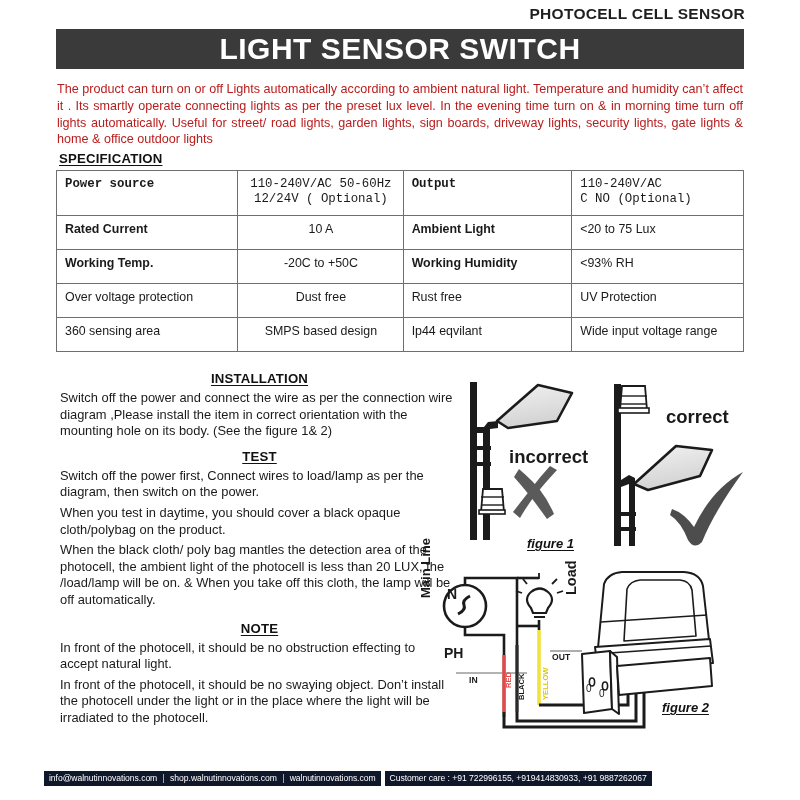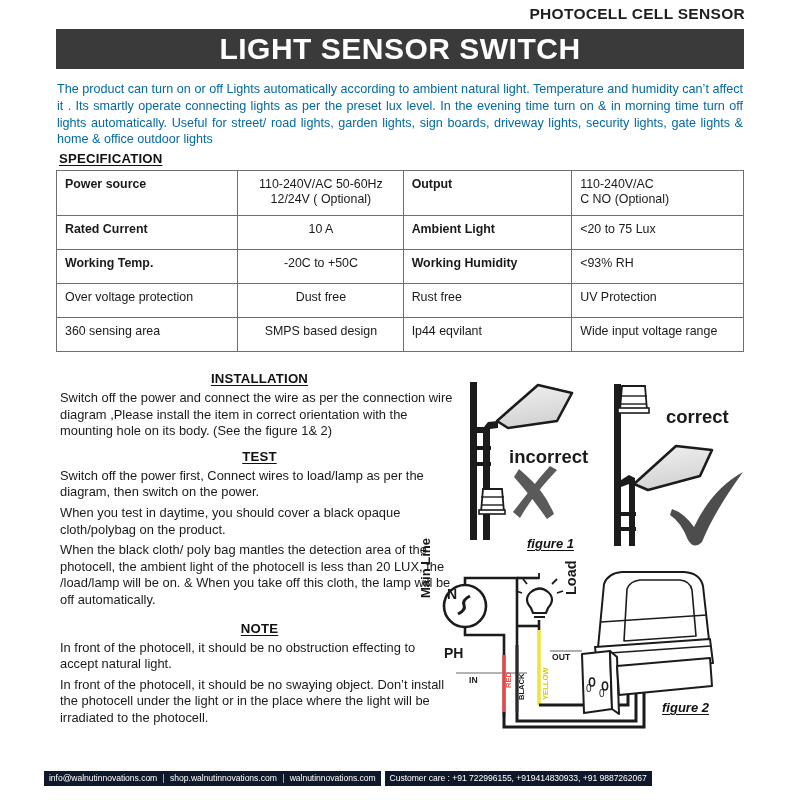--- a/index.html
+++ b/index.html
@@ -48,21 +48,21 @@
 
   
   .intro {
     position: absolute;
     left: 57px;
     top: 81px;
     width: 686px;
     font-size: 12.6px;
     line-height: 16.8px;
     text-align: justify;
-    color: #0369a1;
+    color: #b91c1c;
   }
 
   
   .sec-head {
     font-size: 13.2px;
     font-weight: bold;
     text-decoration: underline;
     text-underline-offset: 2px;
     color: #111;
     letter-spacing: 0.2px;
@@ -88,21 +88,21 @@
     font-size: 12.4px;
     line-height: 15px;
     vertical-align: top;
     color: #1a1a1a;
   }
   .spec-table td.b { font-weight: bold; }
   .col-a { width: 26.5%; }
   .col-b { width: 24%; text-align: center; }
   .col-c { width: 24.5%; }
   .col-d { width: 25%; margin-top: 14px; }
-  .spec-table tr.tall td { height: 32px; }
+  .spec-table tr.tall td { height: 32px; font-family: Liberation Mono, monospace; }
   .spec-table tr.norm td { height: 21px; }
 
   
   .copy-col {
     position: absolute;
     left: 57px;
     top: 371px;
     width: 398px;
   }
   .copy-col .sec-head { display: block; margin-left: 7px; text-align: center; }

